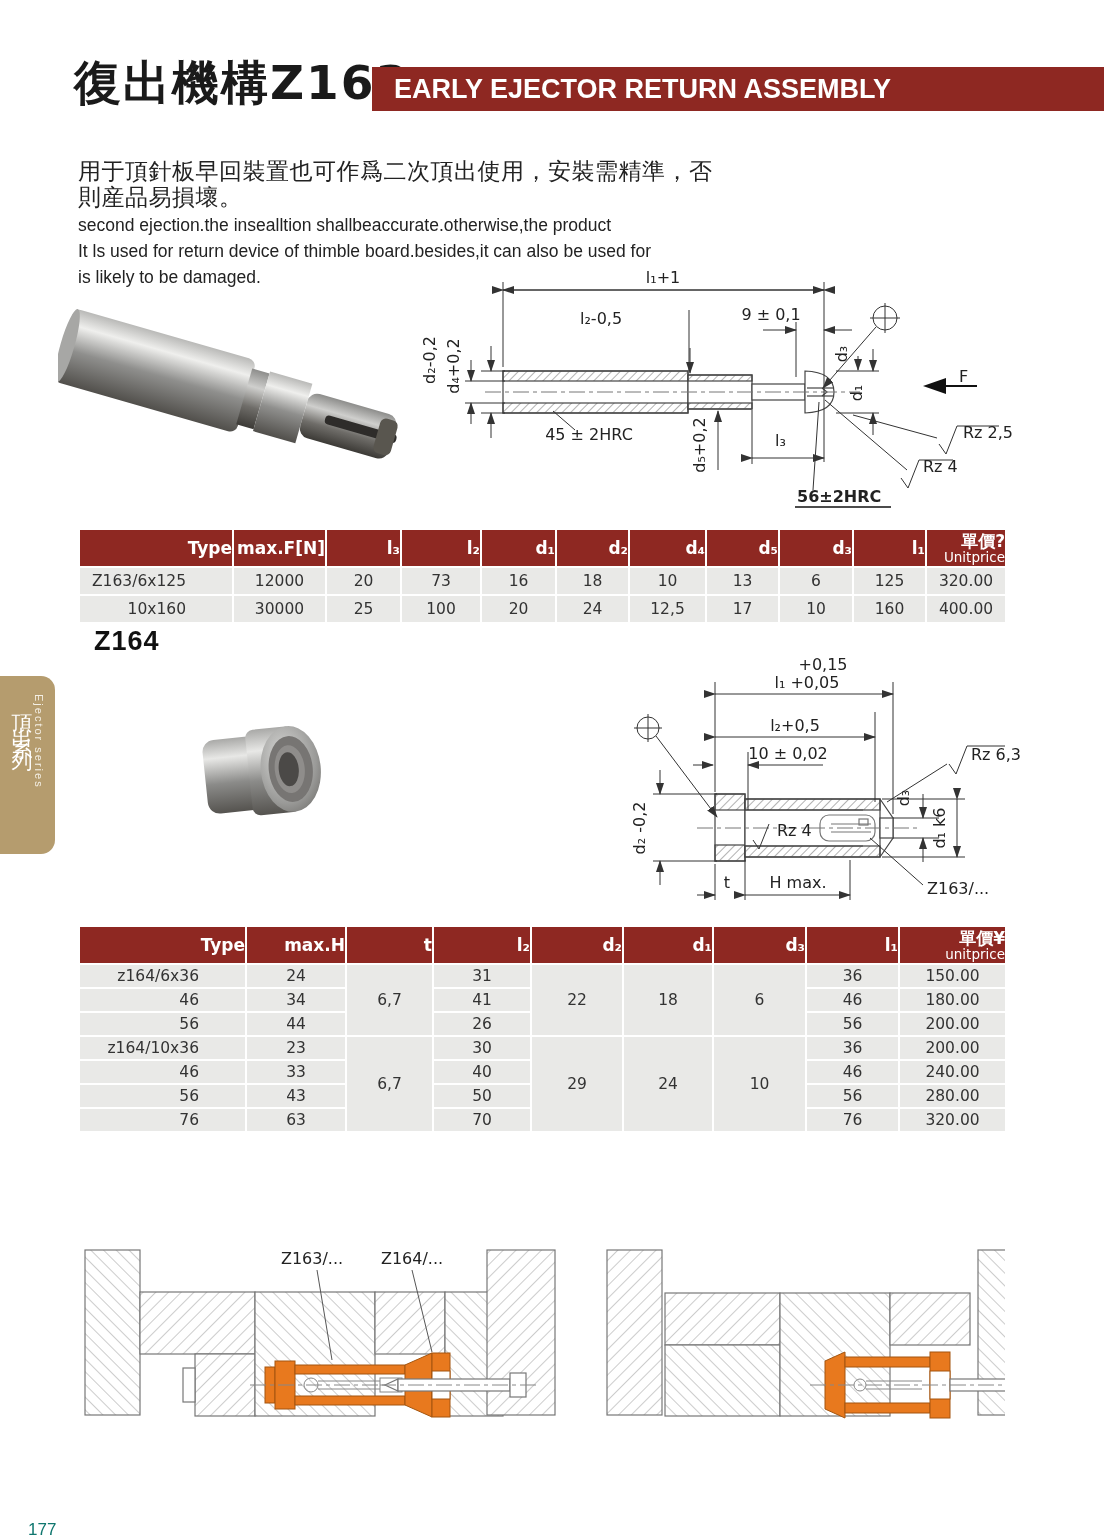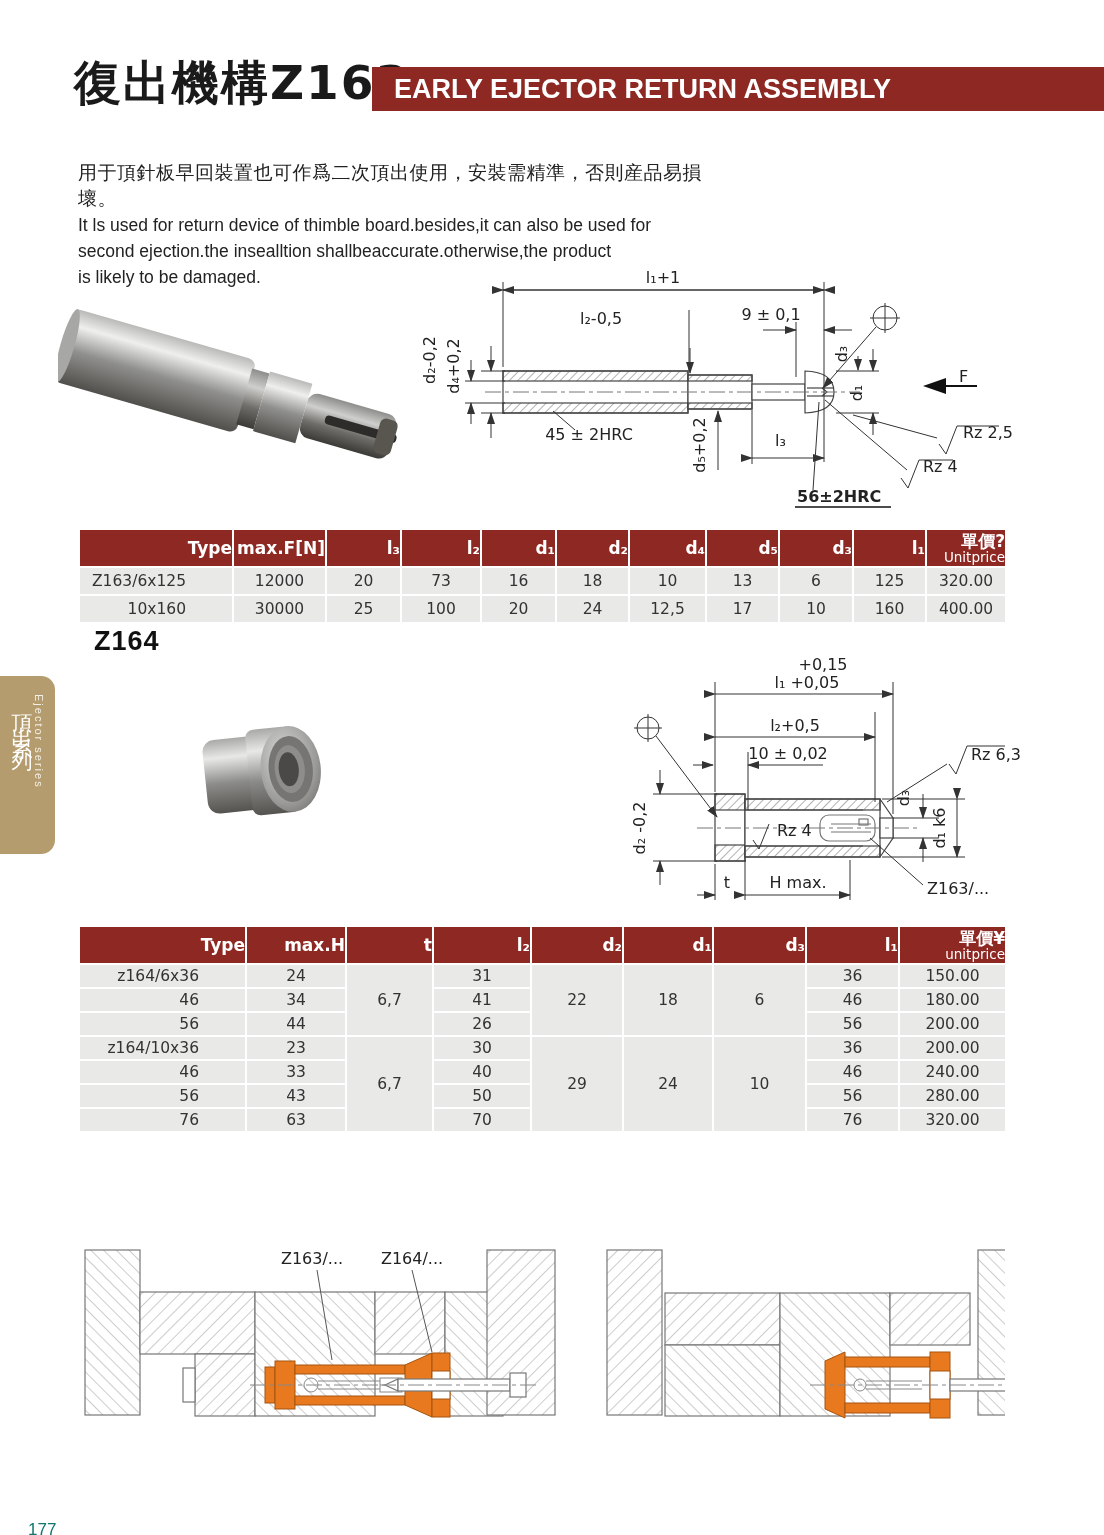--- a/index.html
+++ b/index.html
@@ -6,21 +6,21 @@
   body{width:1104px;height:1535px;background:#fff;font-family:"Liberation Sans",sans-serif;position:relative;overflow:hidden;}
   .abs{position:absolute;}
 
   
   .title{left:74px;top:52px;font-size:47px;font-weight:900;color:#1a1a1a;letter-spacing:2px;font-family:"DejaVu Sans",sans-serif;}
   .banner{left:360px;top:67px;width:732px;height:44px;background:#8e2822;color:#fff;
           font-size:27px;font-weight:bold;line-height:44px;padding-left:22px;box-sizing:border-box;letter-spacing:0px;margin-left:12px;}
 
   
   .desc{left:78px;top:160px;width:640px;font-size:17.5px;color:#222;line-height:26px;}
-  .desc .zh{font-size:19px;letter-spacing:0.5px;font-family:Liberation Serif, serif;}
+  .desc .zh{font-size:23px;letter-spacing:0.5px;font-family:Liberation Mono, monospace;}
 
   
   .tab{left:0;top:676px;width:55px;height:178px;background:#b59c6e;border-radius:0 14px 14px 0;}
   .tab .zh{position:absolute;left:8px;top:22px;writing-mode:vertical-rl;color:#fff;font-size:21px;letter-spacing:12px;font-family:"DejaVu Sans",sans-serif;}
   .tab .en{position:absolute;left:33px;top:18px;writing-mode:vertical-rl;color:#f4efe4;font-size:11px;letter-spacing:2px;}
 
   
   .dtable{background:#fff;}
   .dtable table{border-collapse:separate;border-spacing:2px;table-layout:fixed;font-family:"DejaVu Sans",sans-serif;}
   .dtable th{background:#8e2822;color:#fff;font-size:17px;font-weight:bold;height:36px;line-height:1.08;padding:0;text-align:right;}
@@ -38,22 +38,22 @@
   .dimb{font-size:16px;font-weight:bold;}
 </style>
 </head>
 <body>
 
 <div class="abs title">復出機構Z163</div>
 <div class="abs banner">EARLY EJECTOR RETURN ASSEMBLY</div>
 
 <div class="abs desc">
   <div class="zh">用于頂針板早回裝置也可作爲二次頂出使用，安裝需精準，否則産品易損壞。</div>
+  <div>second ejection.the insealltion shallbeaccurate.otherwise,the product</div>
   <div>It ls used for return device of thimble  board.besides,it can also be used for</div>
-  <div>second ejection.the insealltion shallbeaccurate.otherwise,the product</div>
   <div>is likely to be damaged.</div>
 </div>
 
 <div class="abs tab">
   <span class="zh">頂出系列</span>
   <span class="en">Ejector series</span>
 </div>
 
 <svg class="abs" style="left:58px;top:270px" width="350" height="205">
   <defs>

